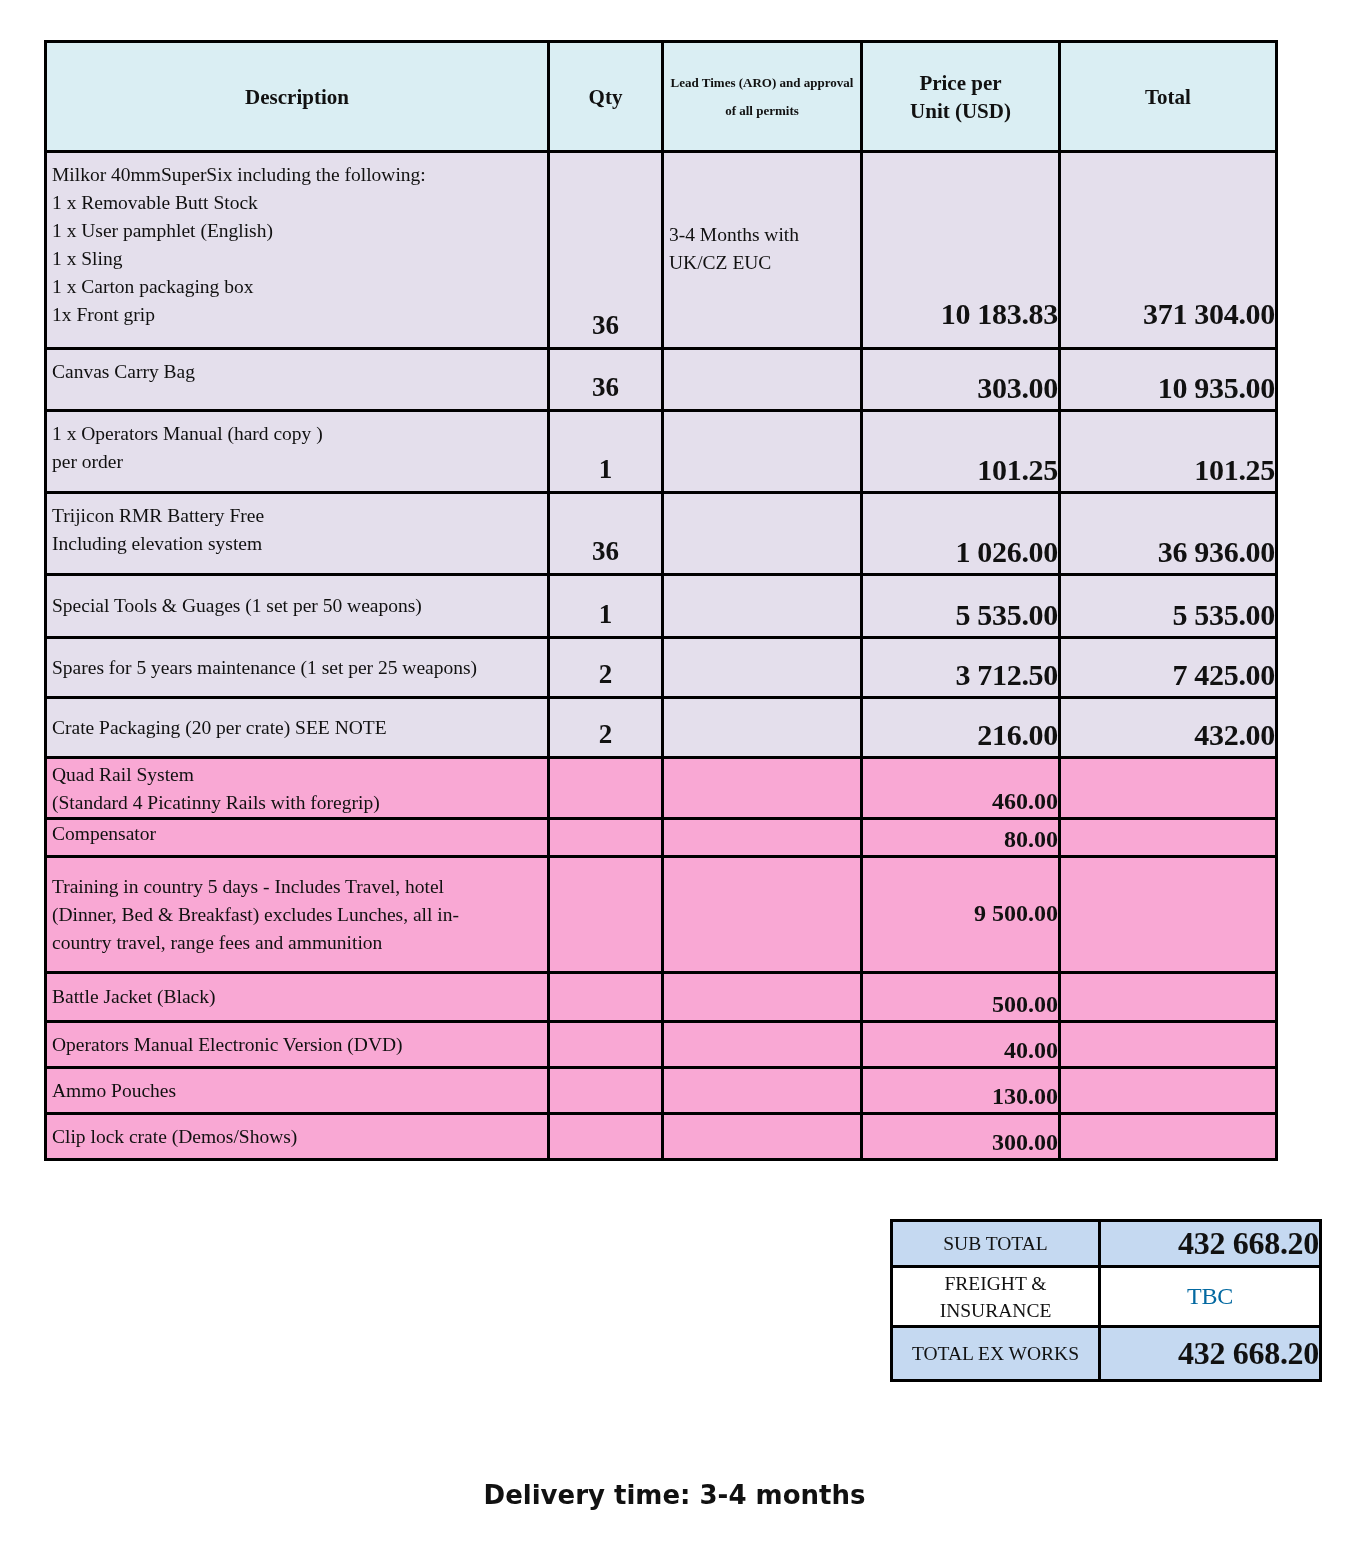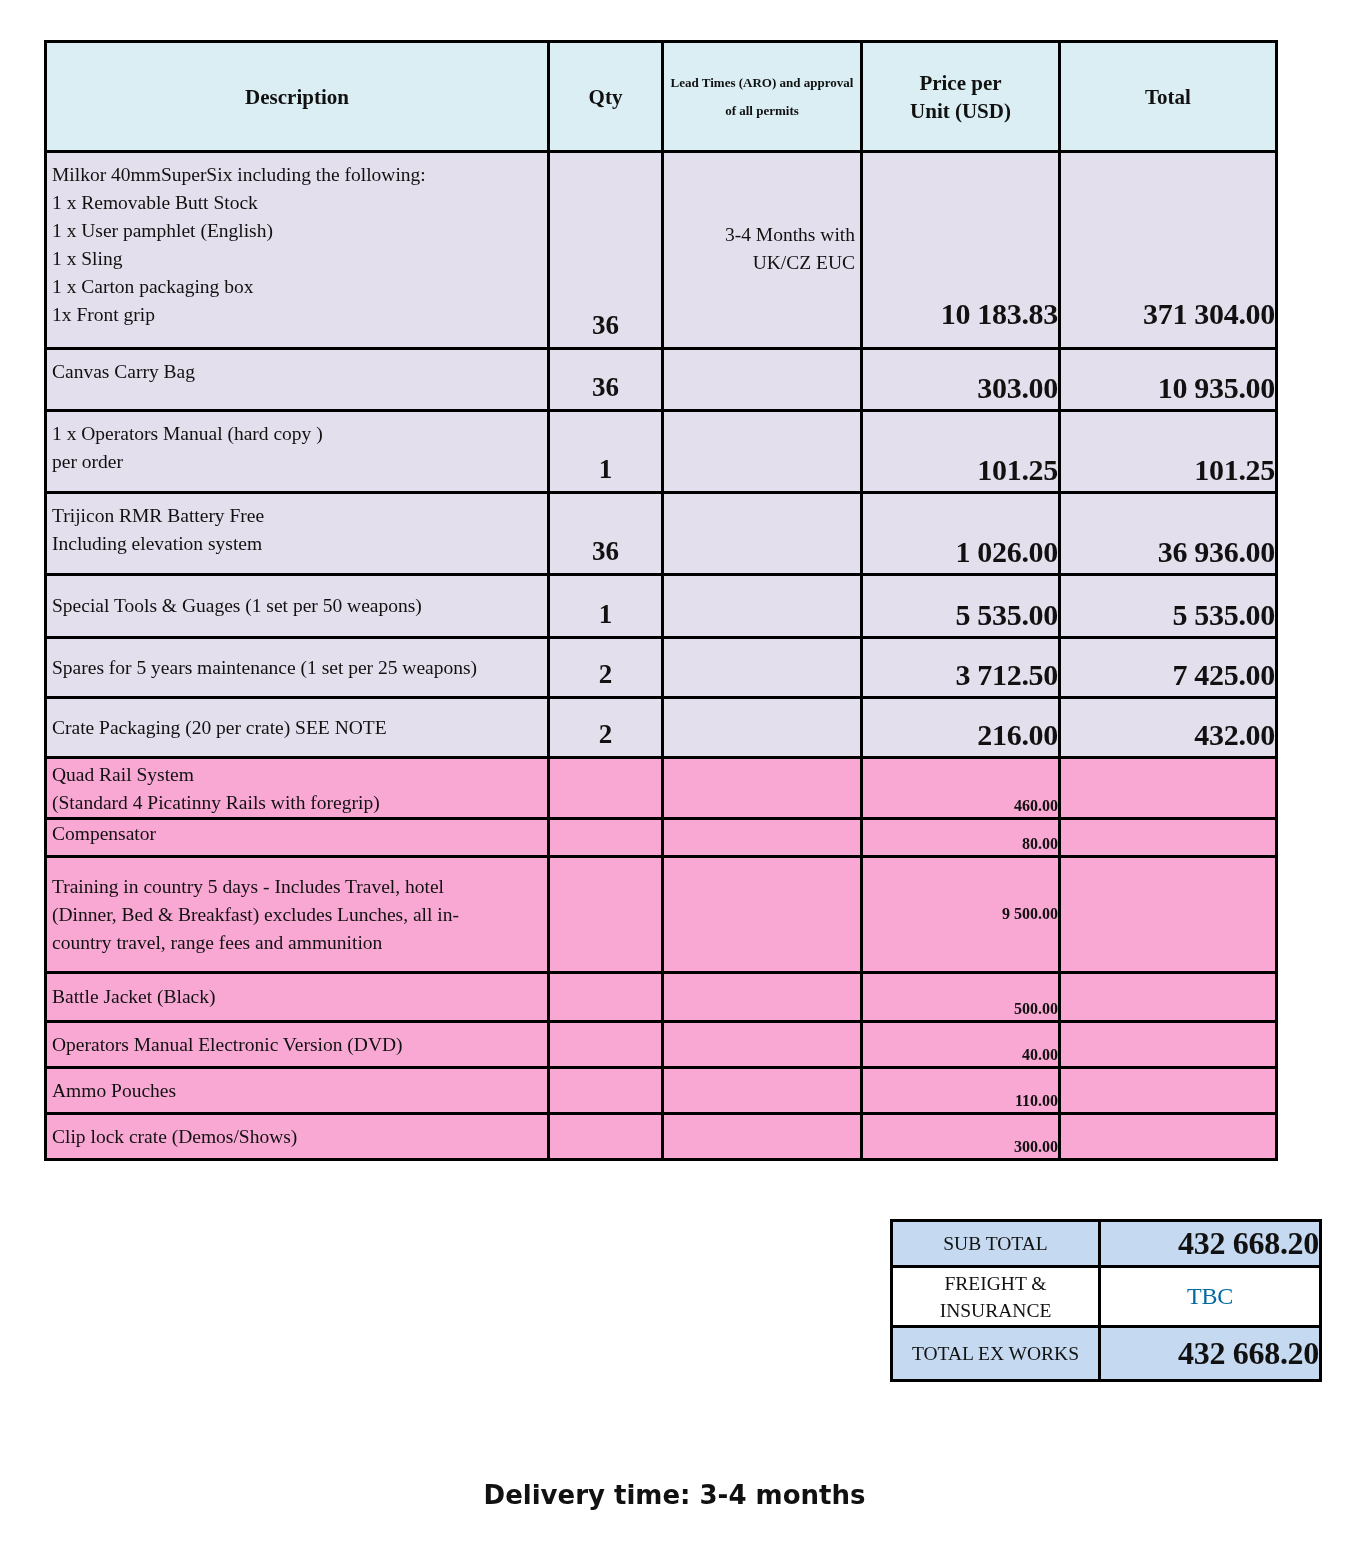--- a/index.html
+++ b/index.html
@@ -9,23 +9,23 @@
   .tbl td, .tbl th { border: 3px solid #000; padding: 0 5px; overflow: hidden; }
   .c1 { width: 503px; } .c2 { width: 114px; } .c3 { width: 199px; } .c4 { width: 198px; } .c5 { width: 217px; }
   .hdr th { background: #daeef3; font-weight: bold; font-size: 21px; text-align: center; vertical-align: middle; line-height: 28px; }
   .hdr th.small { font-size: 13px; }
   .main td { background: #e4dfec; }
   .opt td { background: #f9a8d4; }
   .sec td { background: #ffff00; }
   .desc { font-size: 19.5px; line-height: 28px; vertical-align: top; padding-top: 8px !important; text-align: left; }
   .desc.mid { vertical-align: middle; padding-top: 0 !important; }
   .qty { font-size: 27px; font-weight: bold; text-align: center; vertical-align: bottom; padding-bottom: 6px !important; margin-left: 20px; }
-  .lead { font-size: 19.5px; line-height: 28px; text-align: right; vertical-align: top; padding-top: 68px !important; }
+  .lead { font-size: 19.5px; line-height: 28px; text-align: left; vertical-align: top; padding-top: 68px !important; }
   .num { font-size: 30px; font-weight: bold; text-align: right; vertical-align: bottom; padding-right: 0 !important; padding-bottom: 4px !important; letter-spacing: -0.3px; }
-  .onum { font-size: 16px; font-weight: bold; text-align: right; vertical-align: bottom; padding-right: 0 !important; padding-bottom: 2px !important; }
+  .onum { font-size: 24px; font-weight: bold; text-align: right; vertical-align: bottom; padding-right: 0 !important; padding-bottom: 2px !important; }
   .onum.mid { vertical-align: middle; }
   .sec-label { font-size: 19.5px; font-weight: bold; vertical-align: middle; }
   .sum { position: absolute; left: 890px; top: 1219px; border-collapse: collapse; table-layout: fixed; }
   .sum td { border: 3px solid #000; overflow: hidden; }
   .sum .lbl { width: 199px; font-size: 19.5px; text-align: center; vertical-align: middle; line-height: 27px; padding: 0 3px; }
   .sum .val { width: 218px; font-size: 32px; font-weight: bold; text-align: right; vertical-align: middle; padding: 0; letter-spacing: -0.3px; }
   .sum .blue td { background: #c5d9f1; }
   .sum .white td { background: #ffffff; margin-top: 28px; }
   .sum .tbc { color: #0369a1; font-weight: normal; text-align: center; font-size: 24px; }
   .footer { position: absolute; left: 0; width: 1349px; top: 1480px; text-align: center;
@@ -181,21 +181,21 @@
     <td></td>
     <td class="onum">40.00</td>
     <td></td>
   </tr>
   <tr class="opt" style="height:46px">
     <td class="desc mid">
           <div>Ammo Pouches</div>
         </td>
     <td></td>
     <td></td>
-    <td class="onum">110.00</td>
+    <td class="onum">130.00</td>
     <td></td>
   </tr>
   <tr class="opt" style="height:46px">
     <td class="desc mid">
           <div>Clip lock crate (Demos/Shows)</div>
         </td>
     <td></td>
     <td></td>
     <td class="onum">300.00</td>
     <td></td>

